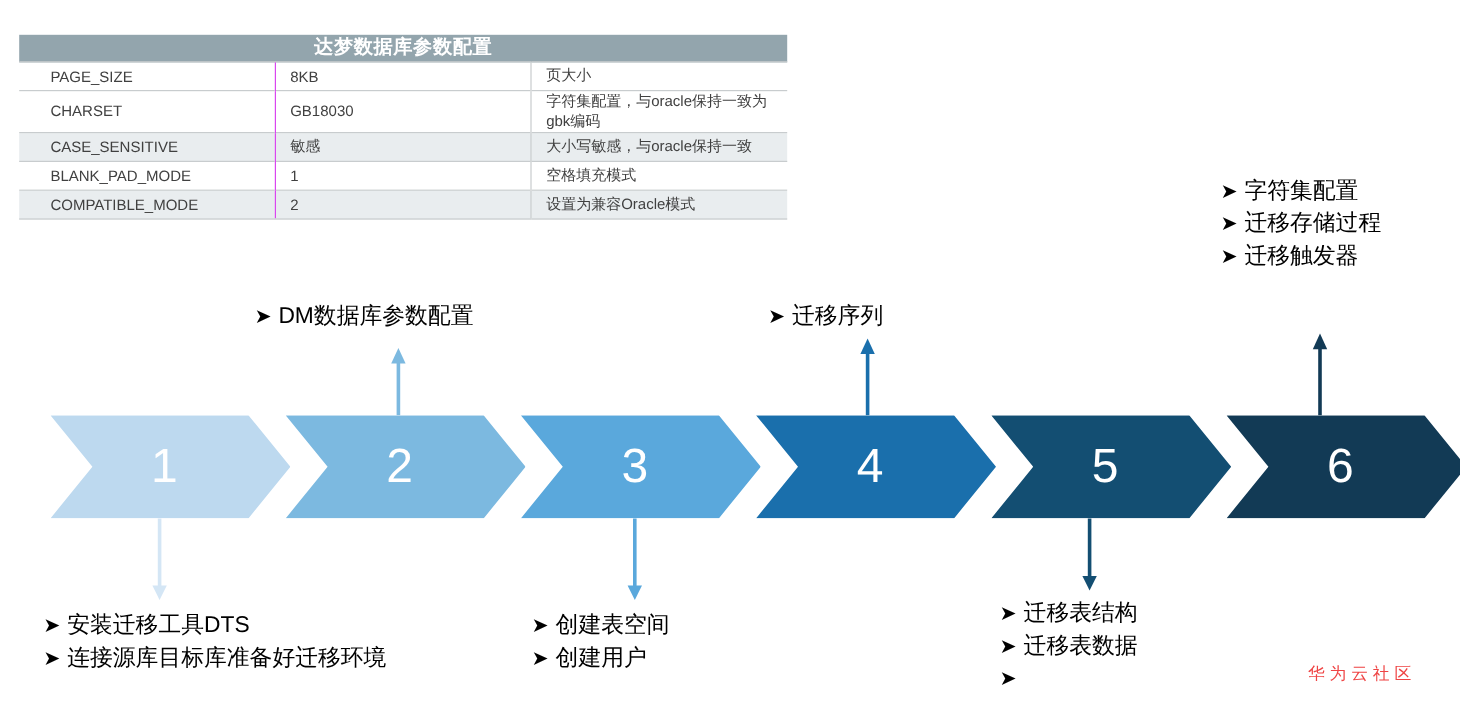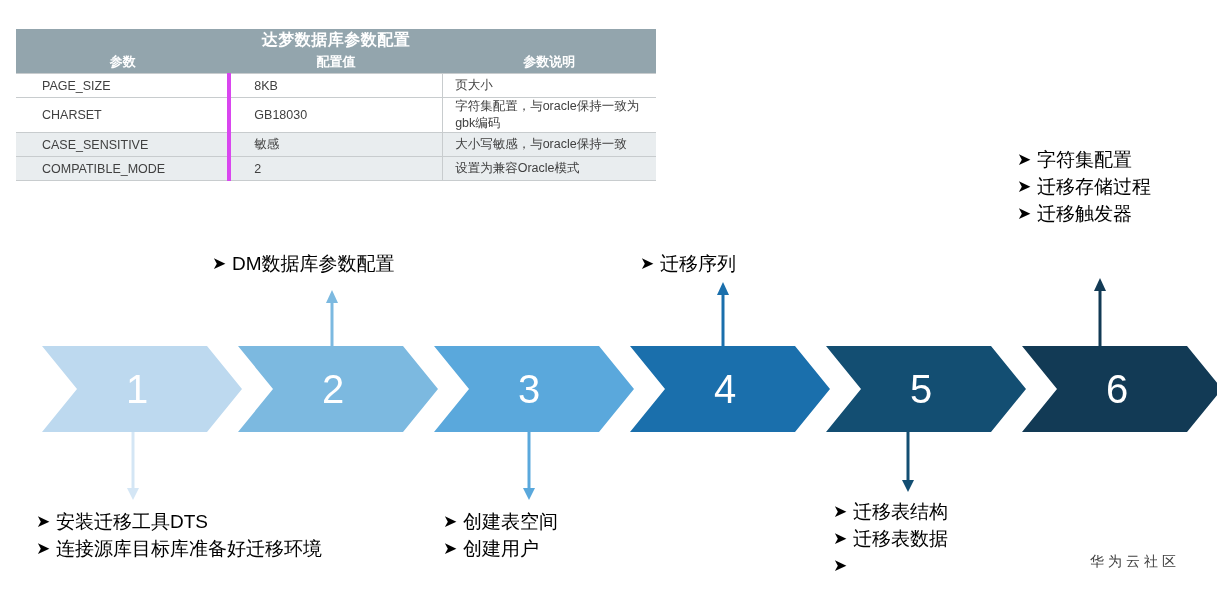--- a/index.html
+++ b/index.html
@@ -14,21 +14,21 @@
              text-align:center;height:22px;line-height:22px;letter-spacing:.5px;}
   .tbl-head th{background:#93a5ad;color:#ffffff;font-size:13px;font-weight:700;
                height:22px;line-height:22px;text-align:center;}
   .tbl-head th.c1{width:186px;}
   .tbl-head th.c2{width:136px;}
   .tbl-head th.c3{width:318px;}
   #param-table tbody tr{height:24px;}
   #param-table tbody td{font-size:12.5px;color:#404040;border-top:1px solid #c8ccce;
                         vertical-align:middle;}
   #param-table tbody td.c1{padding-left:26px;}
-  #param-table tbody td.c2{padding-left:23px;border-left:4px solid #d946ef;}
+  #param-table tbody td.c2{padding-left:12px;border-left:1px solid #d946ef;}
   #param-table tbody td.c3{padding-left:12px;border-left:1px solid #c8ccce;}
   #param-table tbody tr.shaded td{background:#e9edef;}
   #param-table tbody tr.tall{height:33px;}
   #param-table tbody tr:last-child td{border-bottom:1px solid #c8ccce;}
   .cn{font-size:12.5px;}
 
   
   .chev-row{position:absolute;left:0;top:346px;width:1217px;height:86px;}
   .chev{position:absolute;top:0;height:86px;
         clip-path:polygon(0% 0%, 82.5% 0%, 100% 50%, 82.5% 100%, 0% 100%, 17.5% 50%);
@@ -49,52 +49,52 @@
 
   #annot-step1{left:36px;top:508px;width:400px;}
   #annot-step2{left:212px;top:250px;width:270px;}
   #annot-step3{left:443px;top:508px;width:220px;}
   #annot-step4{left:640px;top:250px;width:200px;}
   #annot-step5{left:833px;top:498px;width:200px;}
   #annot-step6{left:1017px;top:146px;width:175px;}
   #annot-step6 .li.wrap{white-space:normal;}
 
   
-  #watermark{position:absolute;left:1090px;top:553px;font-size:14px;color:#404040;
+  #watermark{position:absolute;left:1090px;top:553px;font-size:14px;color:#ef4444;
              letter-spacing:4px;font-family:"Liberation Sans","DejaVu Sans",sans-serif;}
 </style>
 </head>
 <body>
 
 <table id="param-table">
   <thead>
     <tr>
       <th class="tbl-title" colspan="3" style="background: rgb(147, 165, 173);">达梦数据库参数配置</th>
     </tr>
-    <tr class="tbl-head">
-      <th class="c1" style="background: rgb(147, 165, 173);">参数</th>
-      <th class="c2" style="background: rgb(147, 165, 173);">配置值</th>
-      <th class="c3" style="background: rgb(147, 165, 173);">参数说明</th>
-    </tr>
   </thead>
   <tbody>
     <tr>
       <td class="c1">PAGE_SIZE</td>
       <td class="c2">8KB</td>
       <td class="c3 cn">页大小</td>
     </tr>
     <tr>
       <td class="c1">CHARSET</td>
       <td class="c2">GB18030</td>
       <td class="c3 cn">字符集配置，与oracle保持一致为gbk编码</td>
     </tr>
     <tr class="shaded">
       <td class="c1" style="background: rgb(233, 237, 239);">CASE_SENSITIVE</td>
       <td class="c2" style="background: rgb(233, 237, 239); margin-top: 16px;">敏感</td>
       <td class="c3 cn" style="background: rgb(233, 237, 239);">大小写敏感，与oracle保持一致</td>
+    </tr>
+    <tr>
+      <td class="c1">BLANK_PAD_MODE</td>
+      <td class="c2">1</td>
+      <td class="c3 cn">空格填充模式</td>
     </tr>
     <tr class="shaded">
       <td class="c1" style="background: rgb(233, 237, 239);">COMPATIBLE_MODE</td>
       <td class="c2" style="background: rgb(233, 237, 239);">2</td>
       <td class="c3 cn" style="background: rgb(233, 237, 239);">设置为兼容Oracle模式</td>
     </tr>
   </tbody>
 </table>
 
 <div class="chev-row">

